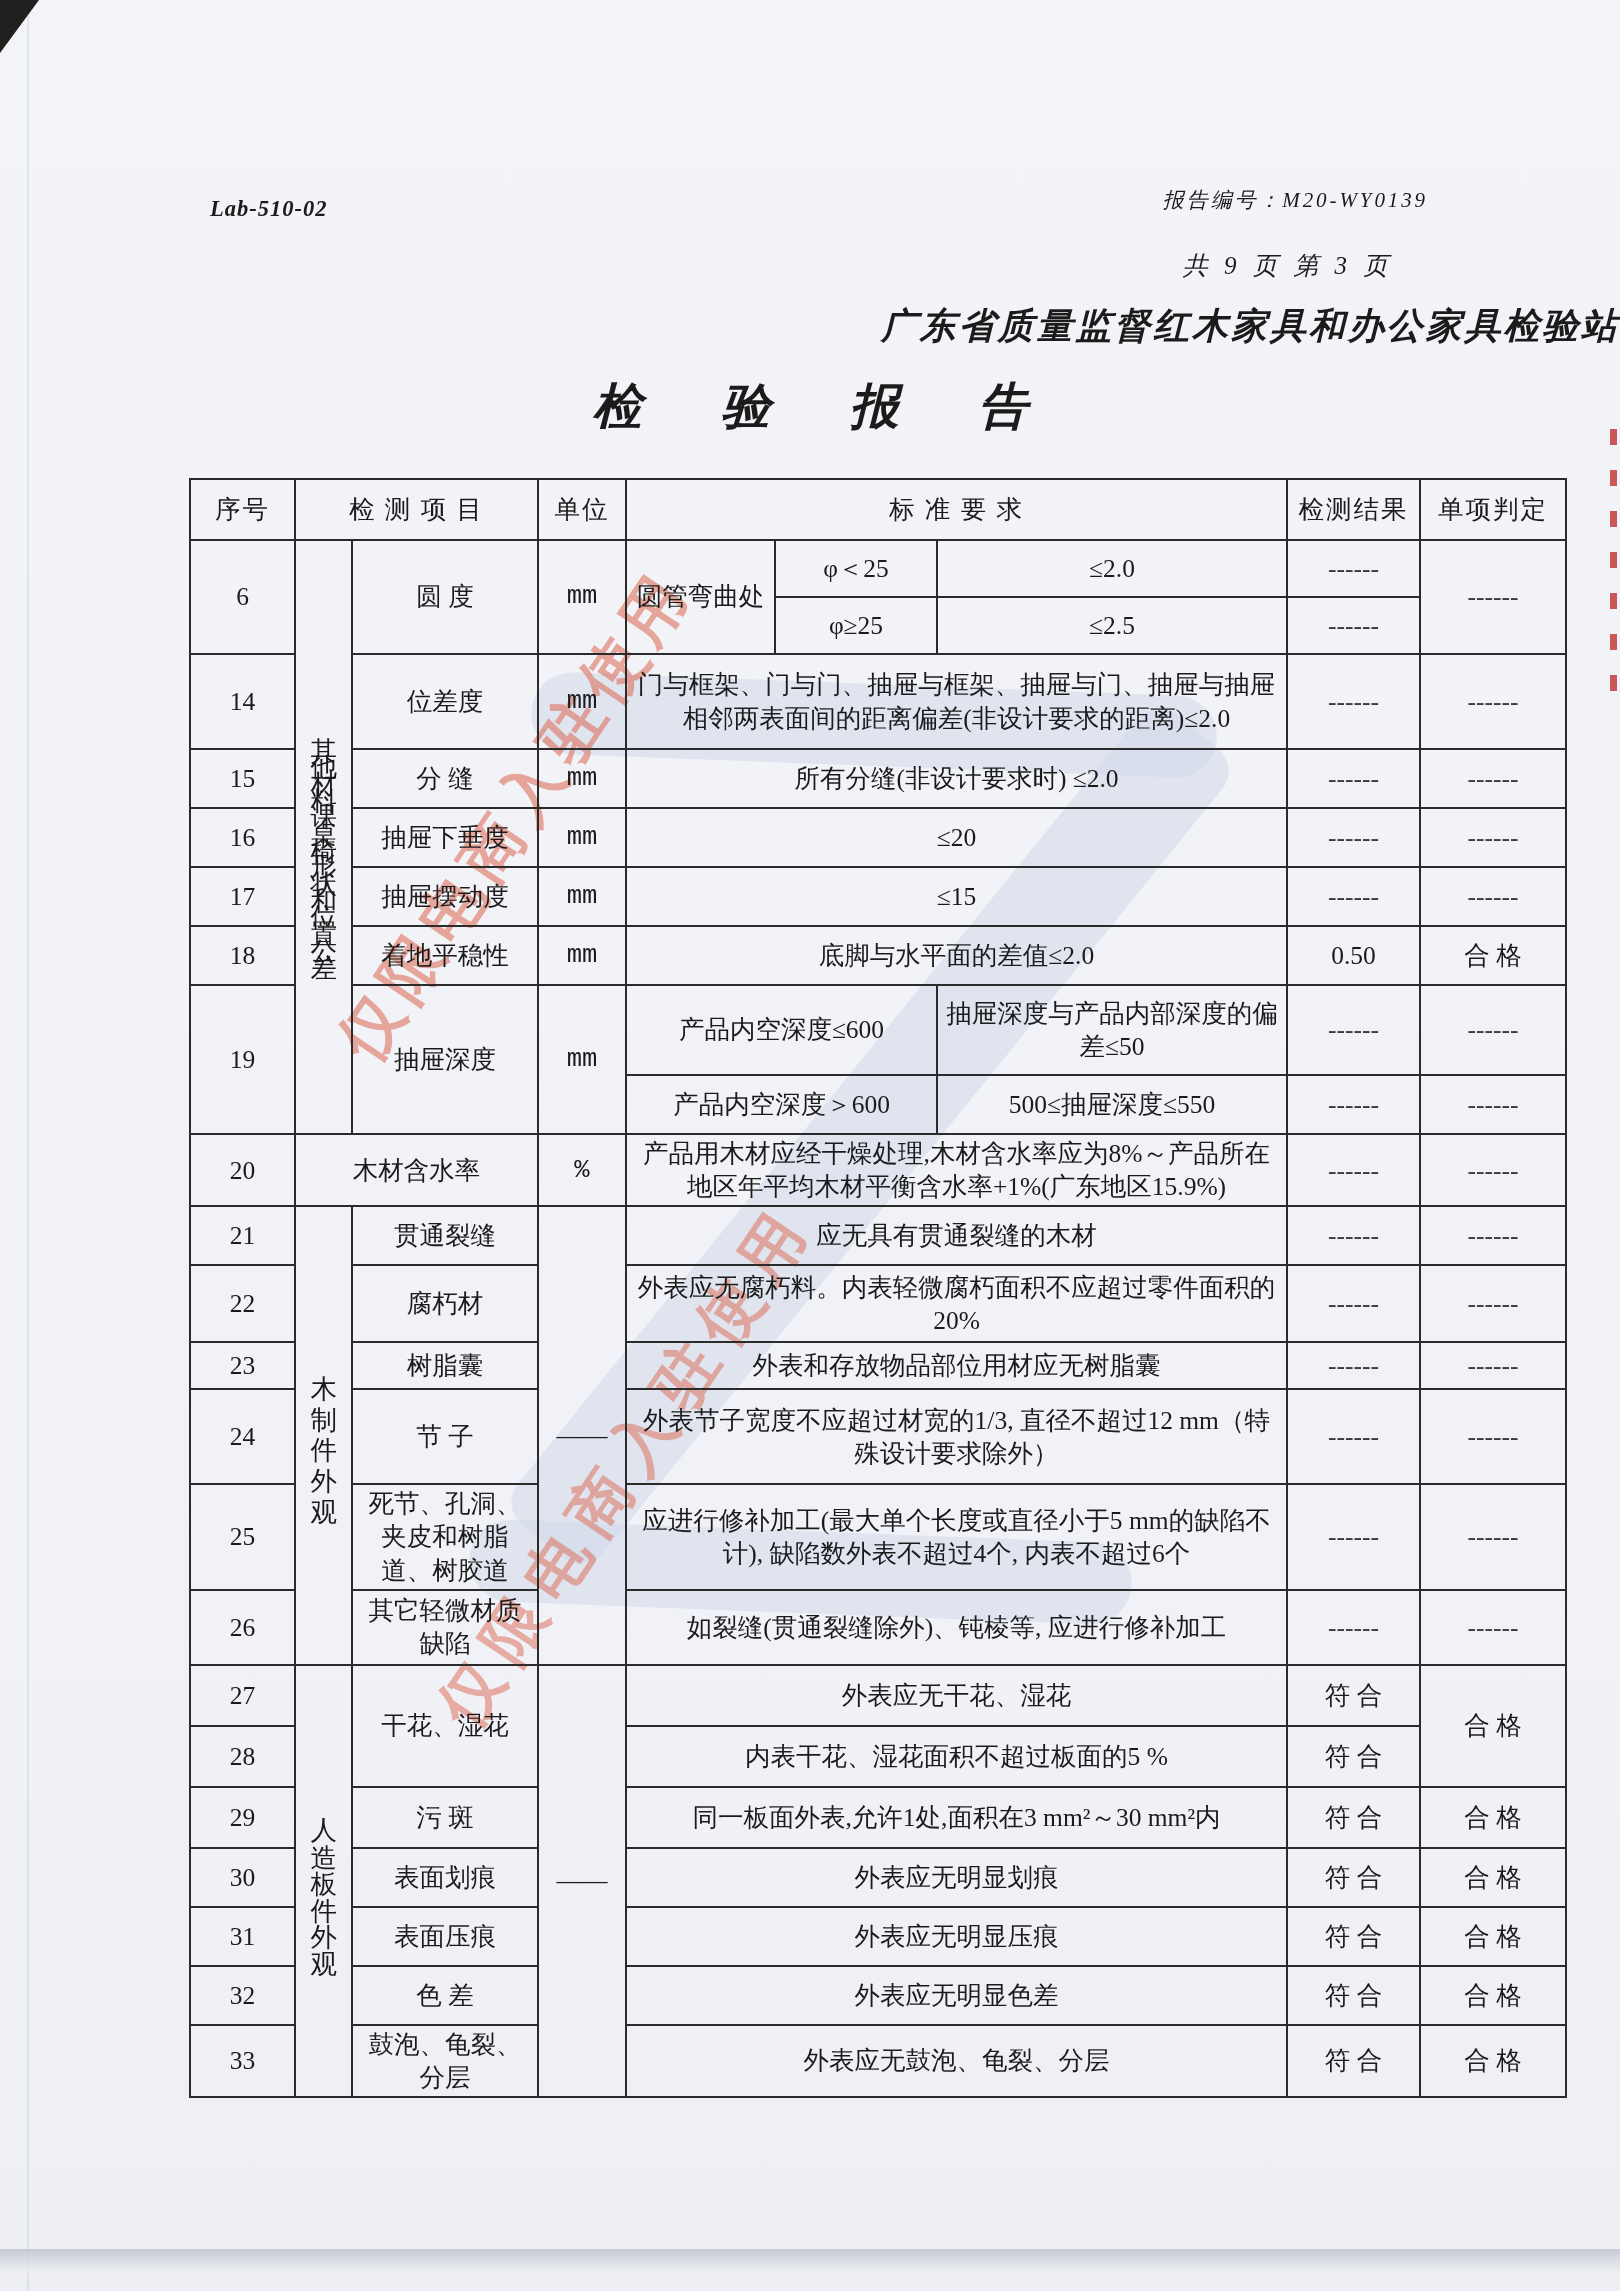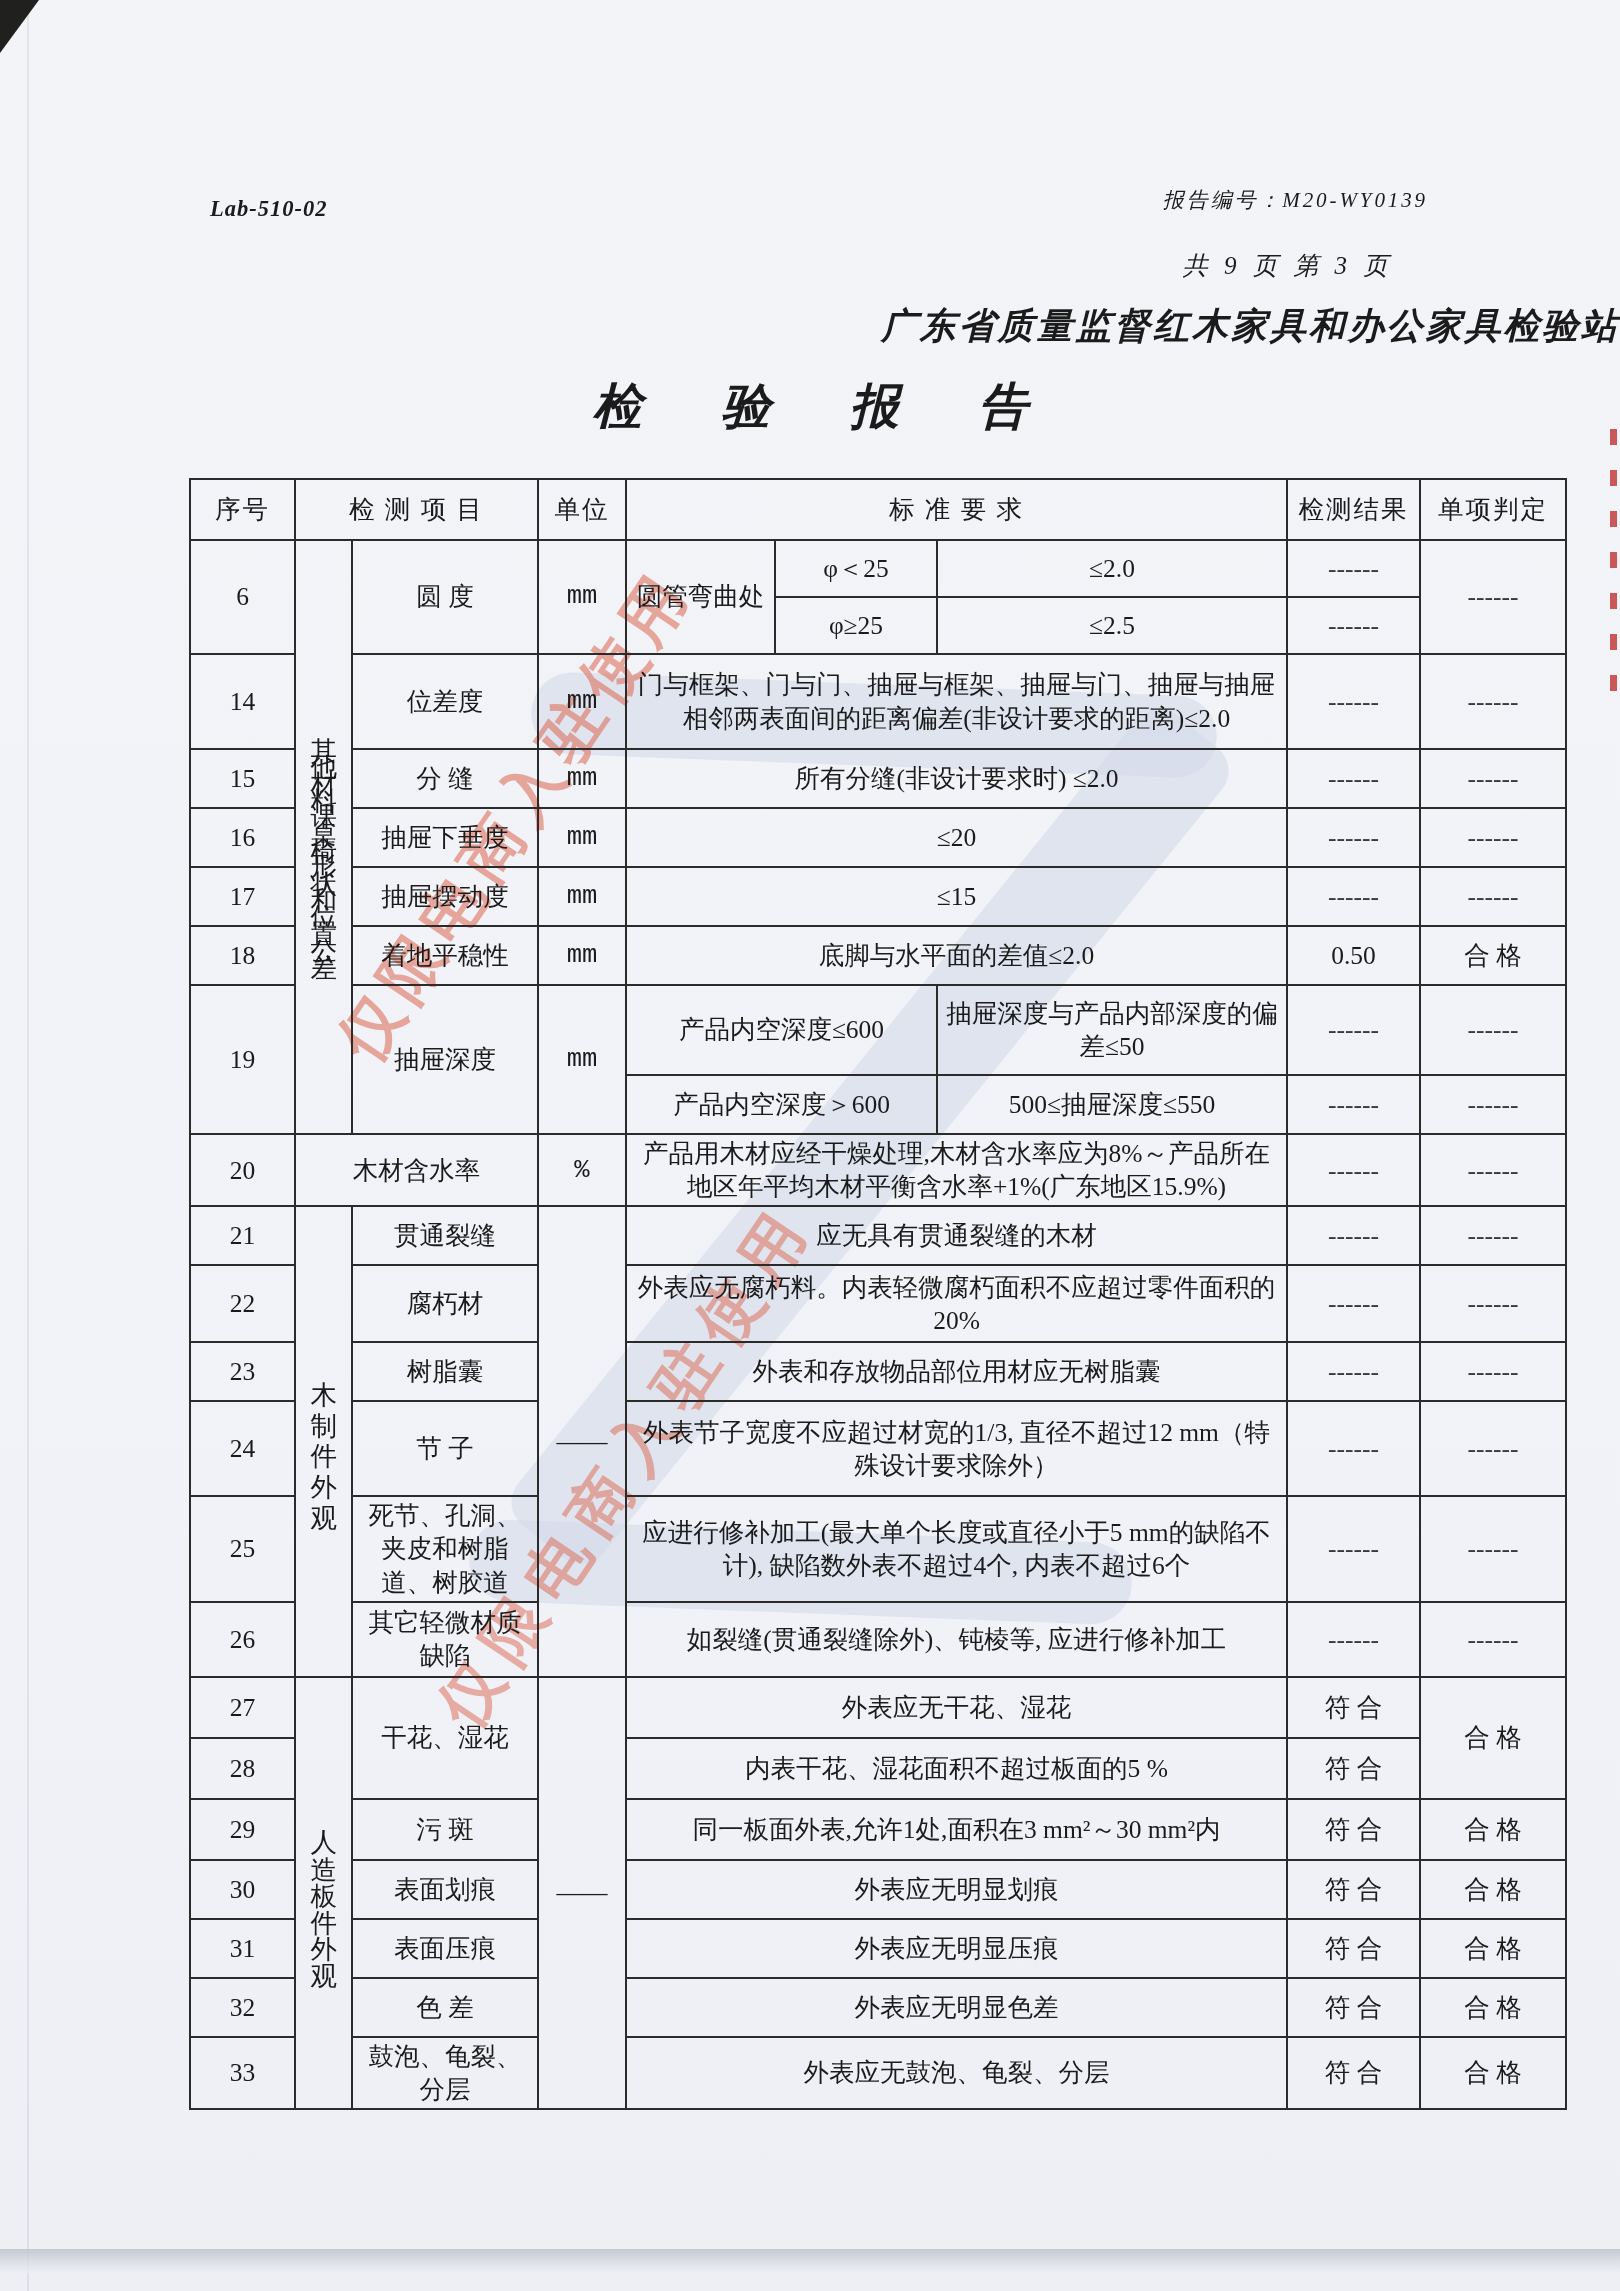--- a/index.html
+++ b/index.html
@@ -197,21 +197,21 @@
     <td class="dash">------</td>
     <td class="dash">------</td>
   </tr>
   <tr style="height:77px">
     <td>22</td>
     <td>腐朽材</td>
     <td colspan="3" class="left">外表应无腐朽料。内表轻微腐朽面积不应超过零件面积的20%</td>
     <td class="dash">------</td>
     <td class="dash">------</td>
   </tr>
-  <tr style="height:59px">
+  <tr style="height:47px">
     <td>23</td>
     <td>树脂囊</td>
     <td colspan="3" class="left">外表和存放物品部位用材应无树脂囊</td>
     <td class="dash">------</td>
     <td class="dash">------</td>
   </tr>
   <tr style="height:95px">
     <td>24</td>
     <td>节 子</td>
     <td colspan="3" class="left">外表节子宽度不应超过材宽的1/3, 直径不超过12 mm（特殊设计要求除外）</td>

